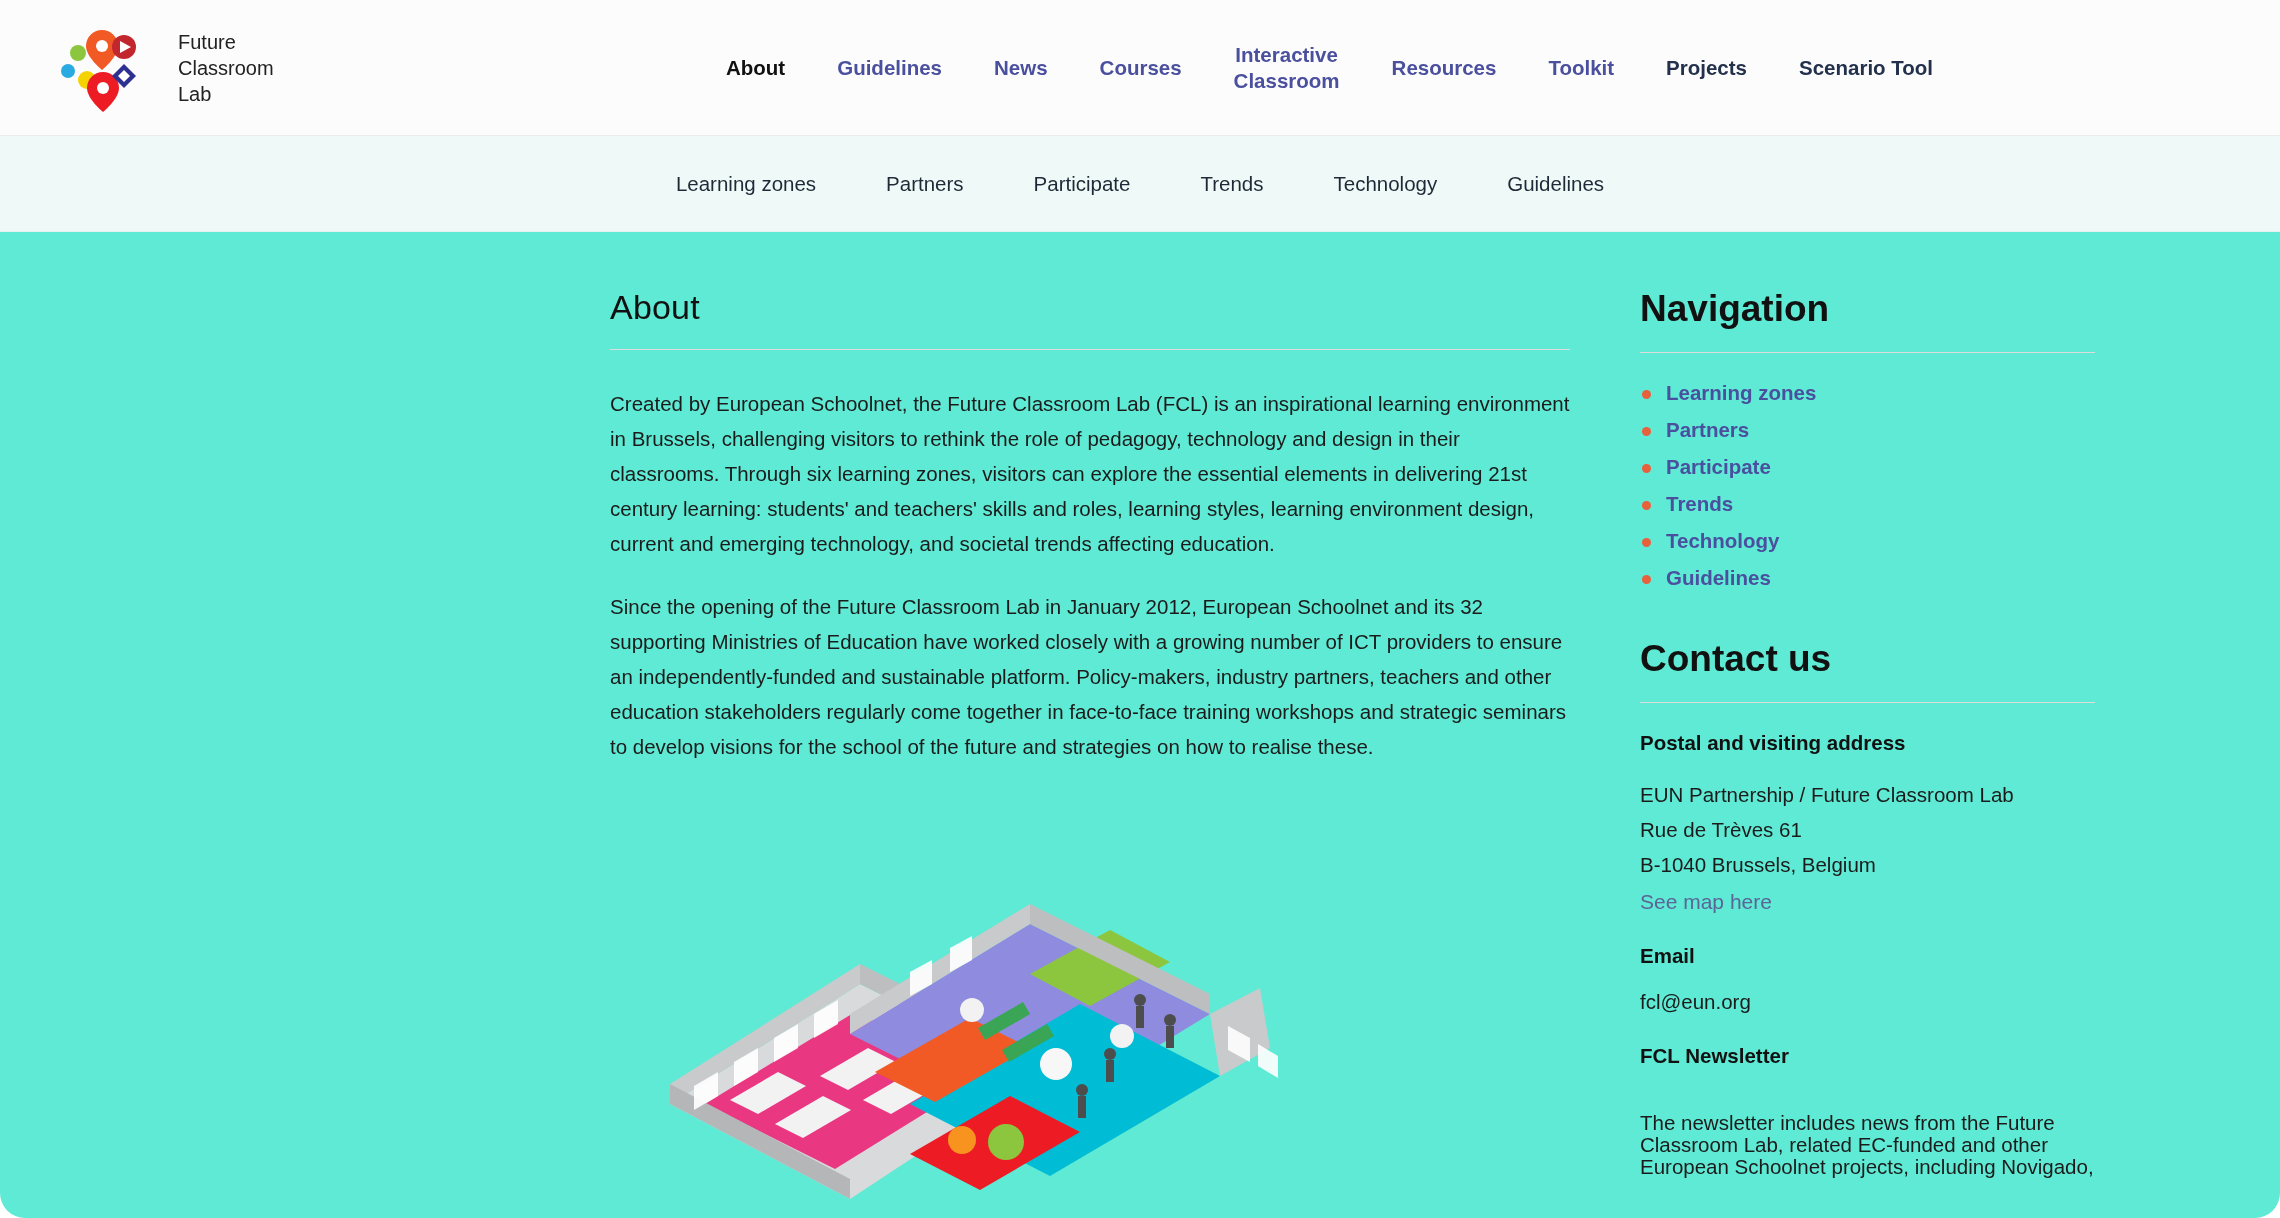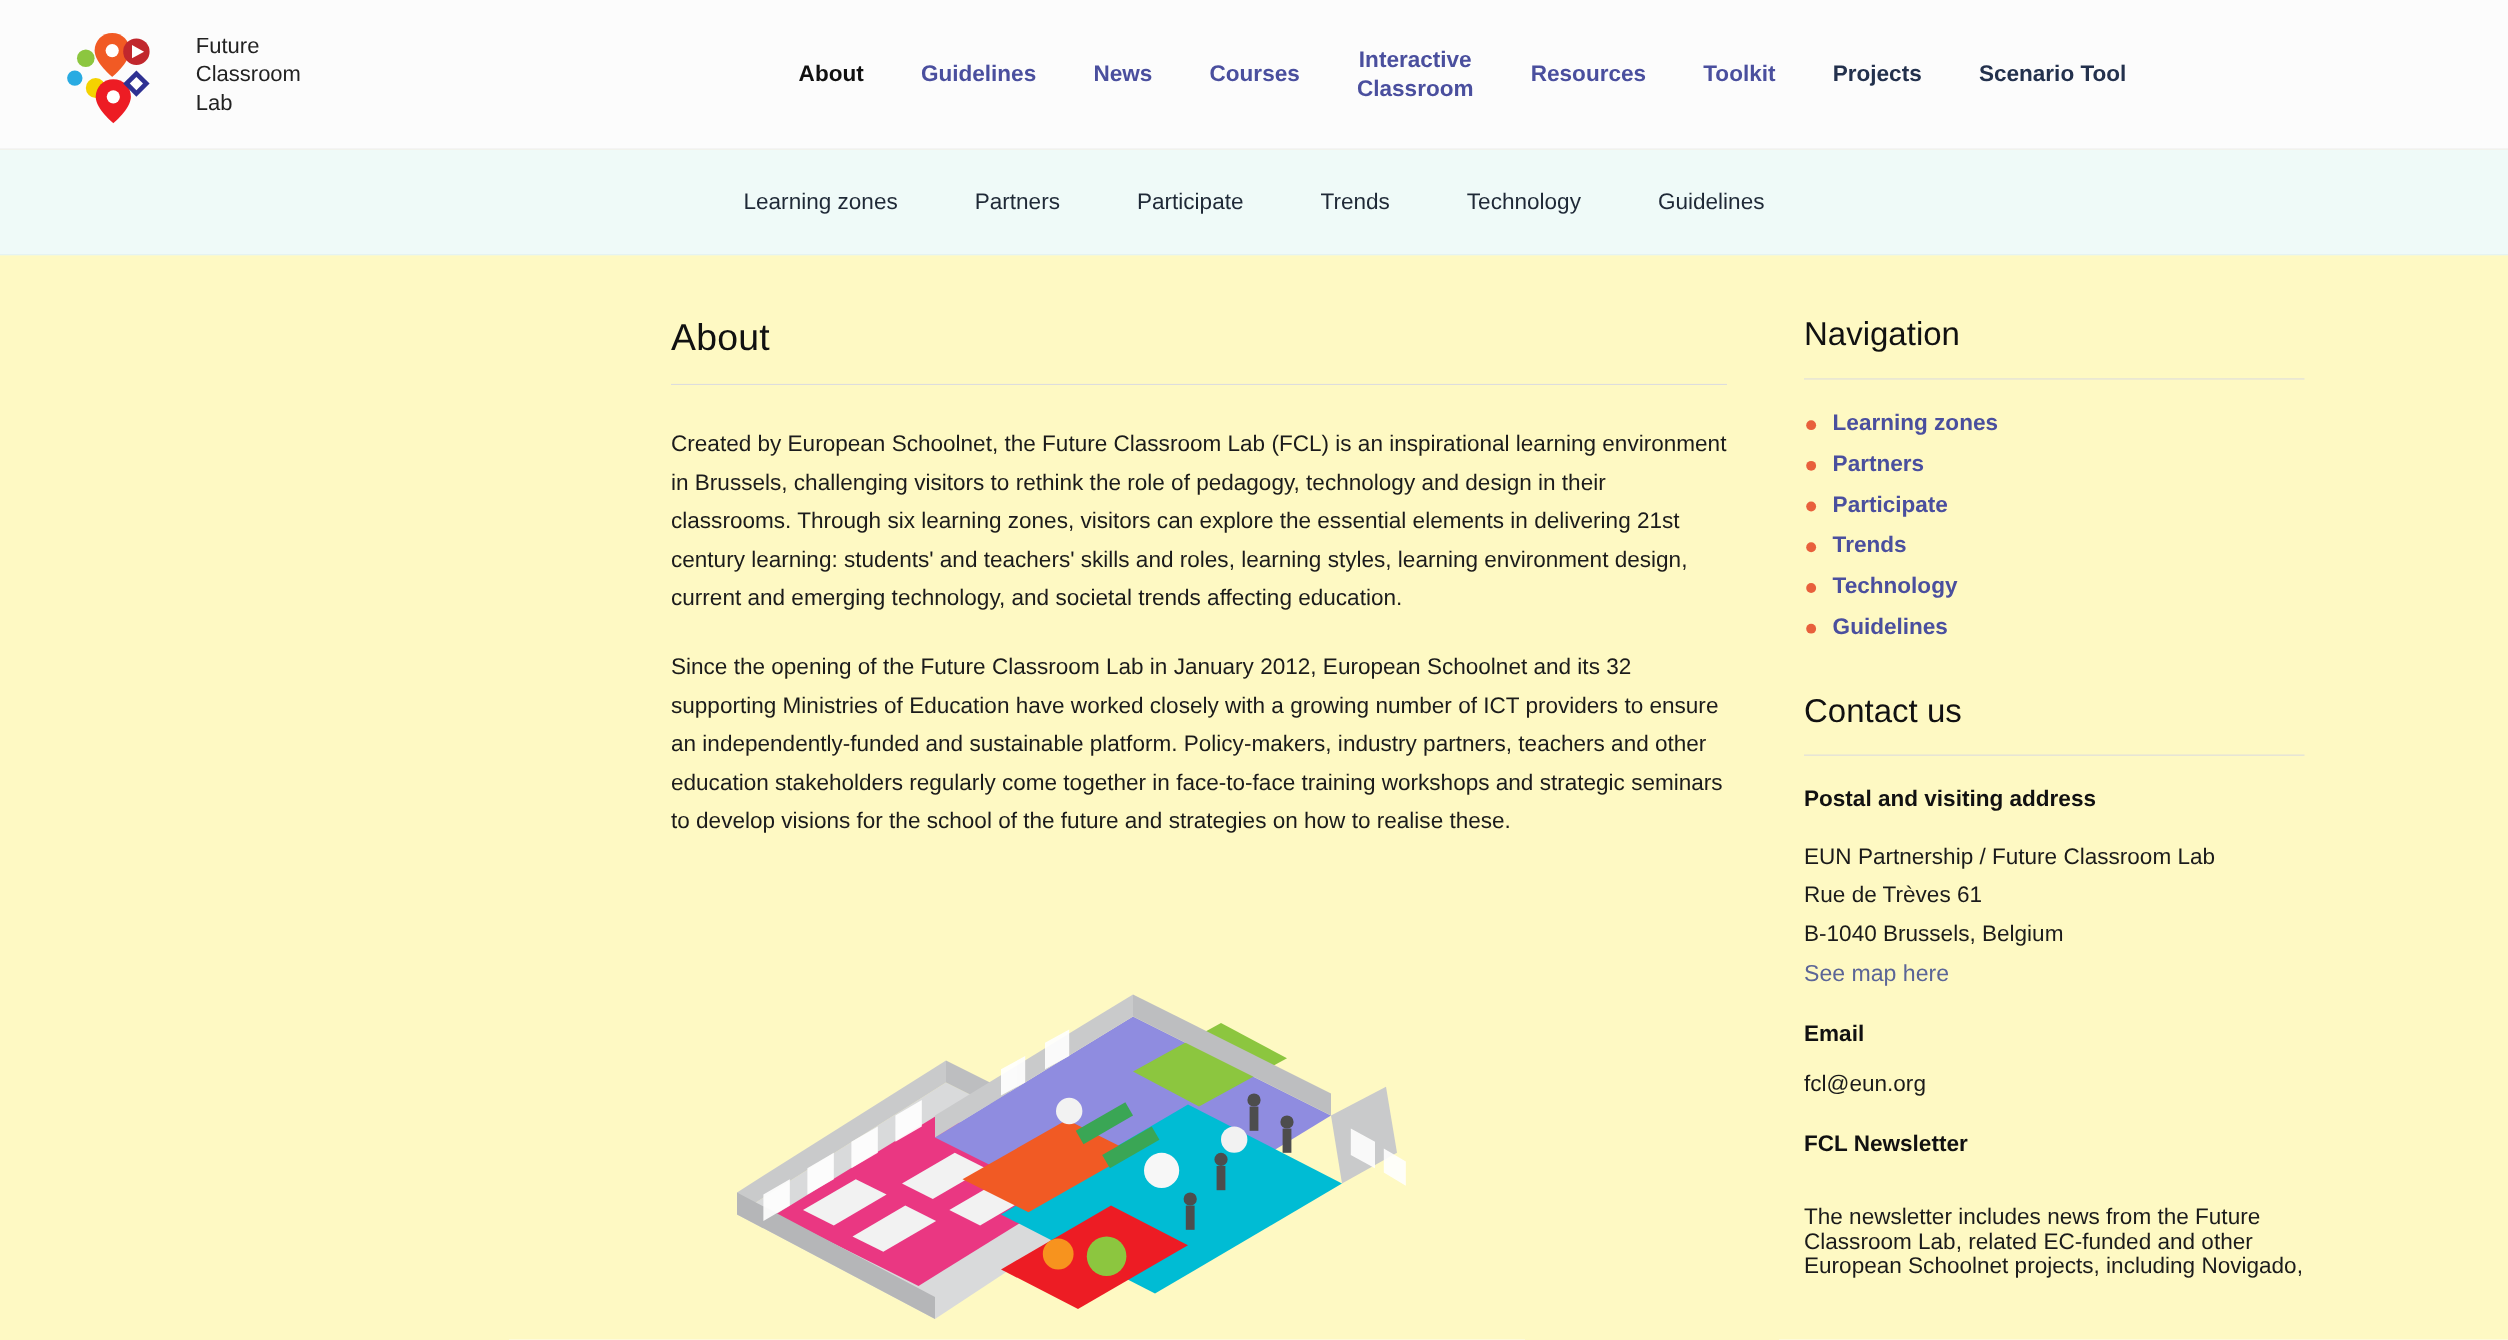--- a/index.html
+++ b/index.html
@@ -3,21 +3,21 @@
 <meta charset="utf-8">
 <style>
   * { box-sizing: border-box; }
   html, body {
     margin: 0; padding: 0;
     width: 2280px; height: 1218px;
     background: #ffffff;
     font-family: "Liberation Sans", sans-serif;
     overflow: hidden;
   }
-  .page { position: relative; width: 2280px; height: 1218px; background: #fef9c3; }
+  .page { position: relative; width: 2280px; height: 1218px; background: #5eead4; border-radius: 25px; }
 
   
   .header {
     height: 136px;
     background: #fcfcfc;
     border-bottom: 1px solid #ececec;
     display: flex;
     align-items: center;
     padding: 0 56px;
     position: relative;
@@ -96,22 +96,22 @@
     margin: 0 0 28px 0;
     max-width: 985px;
   }
 
   
   .side-col {
     width: 480px;
     margin-left: 30px;
   }
   .side-col h2 {
-    font-size: 30px;
-    font-weight: normal;
+    font-size: 37px;
+    font-weight: bold;
     color: #111;
     margin: 0 0 22px 0;
   }
   .side-rule { height: 1px; background: #ddd; width: 455px; margin: 0 0 28px 0; }
   .nav-list { list-style: none; margin: 0; padding: 0; }
   .nav-list li {
     position: relative;
     padding-left: 26px;
     margin-bottom: 13px;
   }

